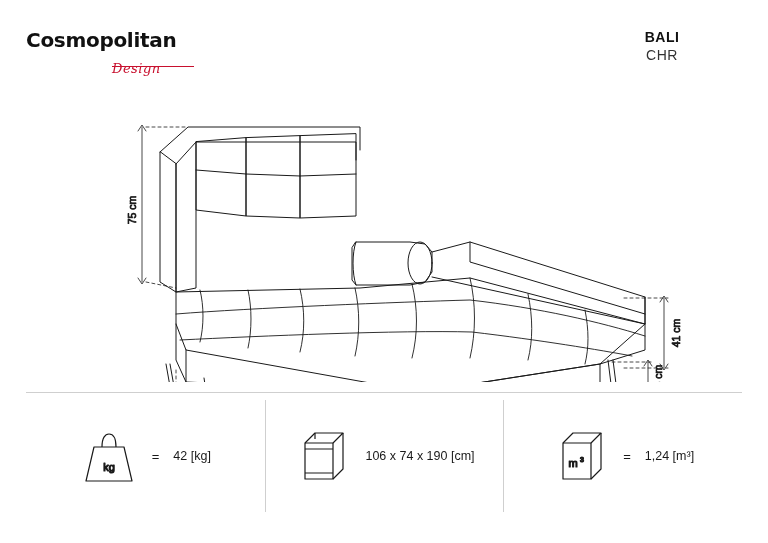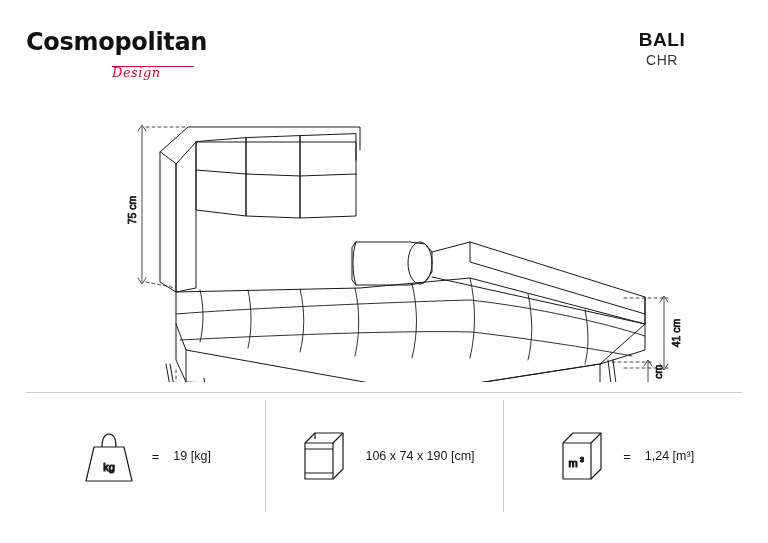--- a/index.html
+++ b/index.html
@@ -24,21 +24,21 @@
   }
   .brand {
     position: absolute;
     left: 26px;
     top: 30px;
     width: 300px;
   }
   .brand-name {
     font-family: "DejaVu Sans", sans-serif;
     font-weight: bold;
-    font-size: 24px;
+    font-size: 20px;
     letter-spacing: -0.3px;
     color: #111111;
     line-height: 1;
   }
   .brand-sub {
     font-family: "DejaVu Serif", serif;
     font-style: italic;
     font-size: 13px;
     color: #c8102e;
     margin-top: 12px;
@@ -57,21 +57,21 @@
 
   .model {
     position: absolute;
     right: 26px;
     top: 30px;
     text-align: center;
     width: 160px;
   }
   .model-name {
     font-weight: bold;
-    font-size: 19px;
+    font-size: 14px;
     letter-spacing: 0.5px;
     color: #111111;
     line-height: 1.05;
   }
   .model-code {
     font-size: 14px;
     color: #333333;
     letter-spacing: 0.6px;
     margin-top: 2px;
   }
@@ -285,21 +285,21 @@
 
 <div class="specs">
 
   <div class="spec">
     <svg class="spec-icon" viewBox="0 0 58 62" fill="none" stroke="#1a1a1a" stroke-width="1.2" stroke-linejoin="round">
       <path d="M14,22 L44,22 L52,56 L6,56 Z"></path>
       <path d="M22,22 C22,13 25,9 29,9 C33,9 36,13 36,22"></path>
       <text class="iconlabel" x="29" y="46" text-anchor="middle">kg</text>
     </svg>
     <span class="spec-eq">=</span>
-    <span class="spec-value">19 [kg]</span>
+    <span class="spec-value">42 [kg]</span>
   </div>
 
   <div class="spec">
     <svg class="spec-icon" viewBox="0 0 58 62" fill="none" stroke="#1a1a1a" stroke-width="1.2" stroke-linejoin="round">
       <path d="M12,18 L40,18 L40,54 L12,54 Z"></path>
       <path d="M12,18 L22,8 L50,8 L40,18"></path>
       <path d="M50,8 L50,44 L40,54"></path>
       <path d="M12,24 L40,24 M12,48 L40,48"></path>
       <path d="M22,8 L22,14"></path>
     </svg>

